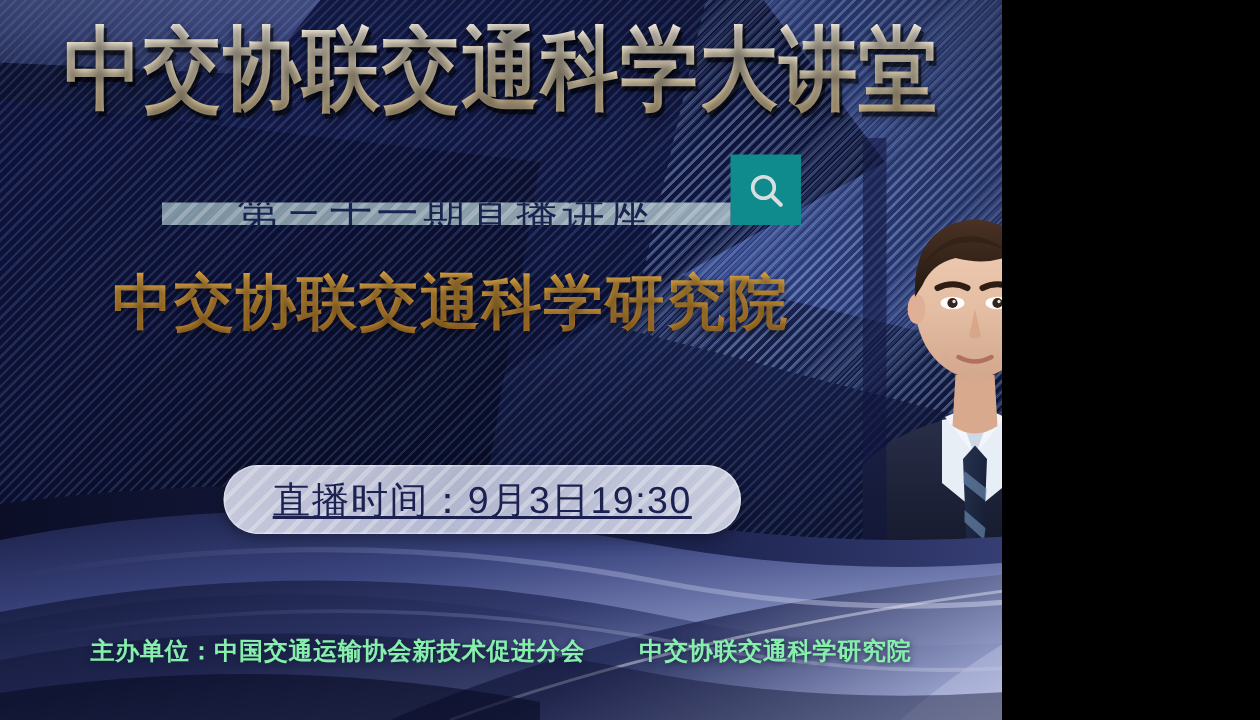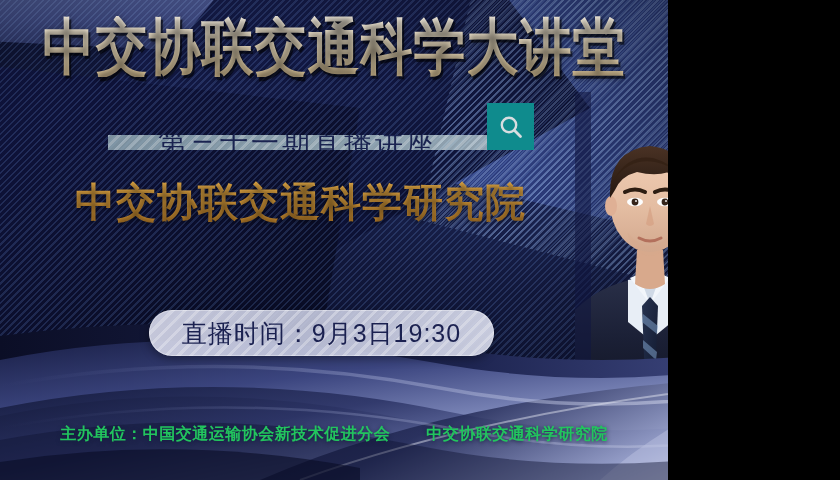--- a/index.html
+++ b/index.html
@@ -247,20 +247,21 @@
     );
   }
   .time-pill-text {
     position: relative;
     z-index: 2;
     font-size: 25px;
     font-weight: 500;
     color: #1b2150;
     letter-spacing: 1px;
     white-space: nowrap;
+    text-decoration: underline;
   }
 
   
   .vtext {
     position: absolute;
     writing-mode: vertical-rl;
     text-orientation: upright;
     font-weight: 700;
     letter-spacing: 5px;
     color: #e6d2a4;
@@ -283,21 +284,21 @@
   }
 
   
   .footer {
     position: absolute;
     left: 0; right: 0;
     top: 424px;
     text-align: center;
     font-size: 16px;
     font-weight: 700;
-    color: #22c55e;
+    color: #86efac;
     letter-spacing: 0.5px;
     text-shadow: 0 1px 4px rgba(20,25,60,0.85);
     z-index: 8;
   }
   .footer-sep { display: inline-block; width: 26px; }
 </style>
 </head>
 <body>
 
 <div id="poster">

